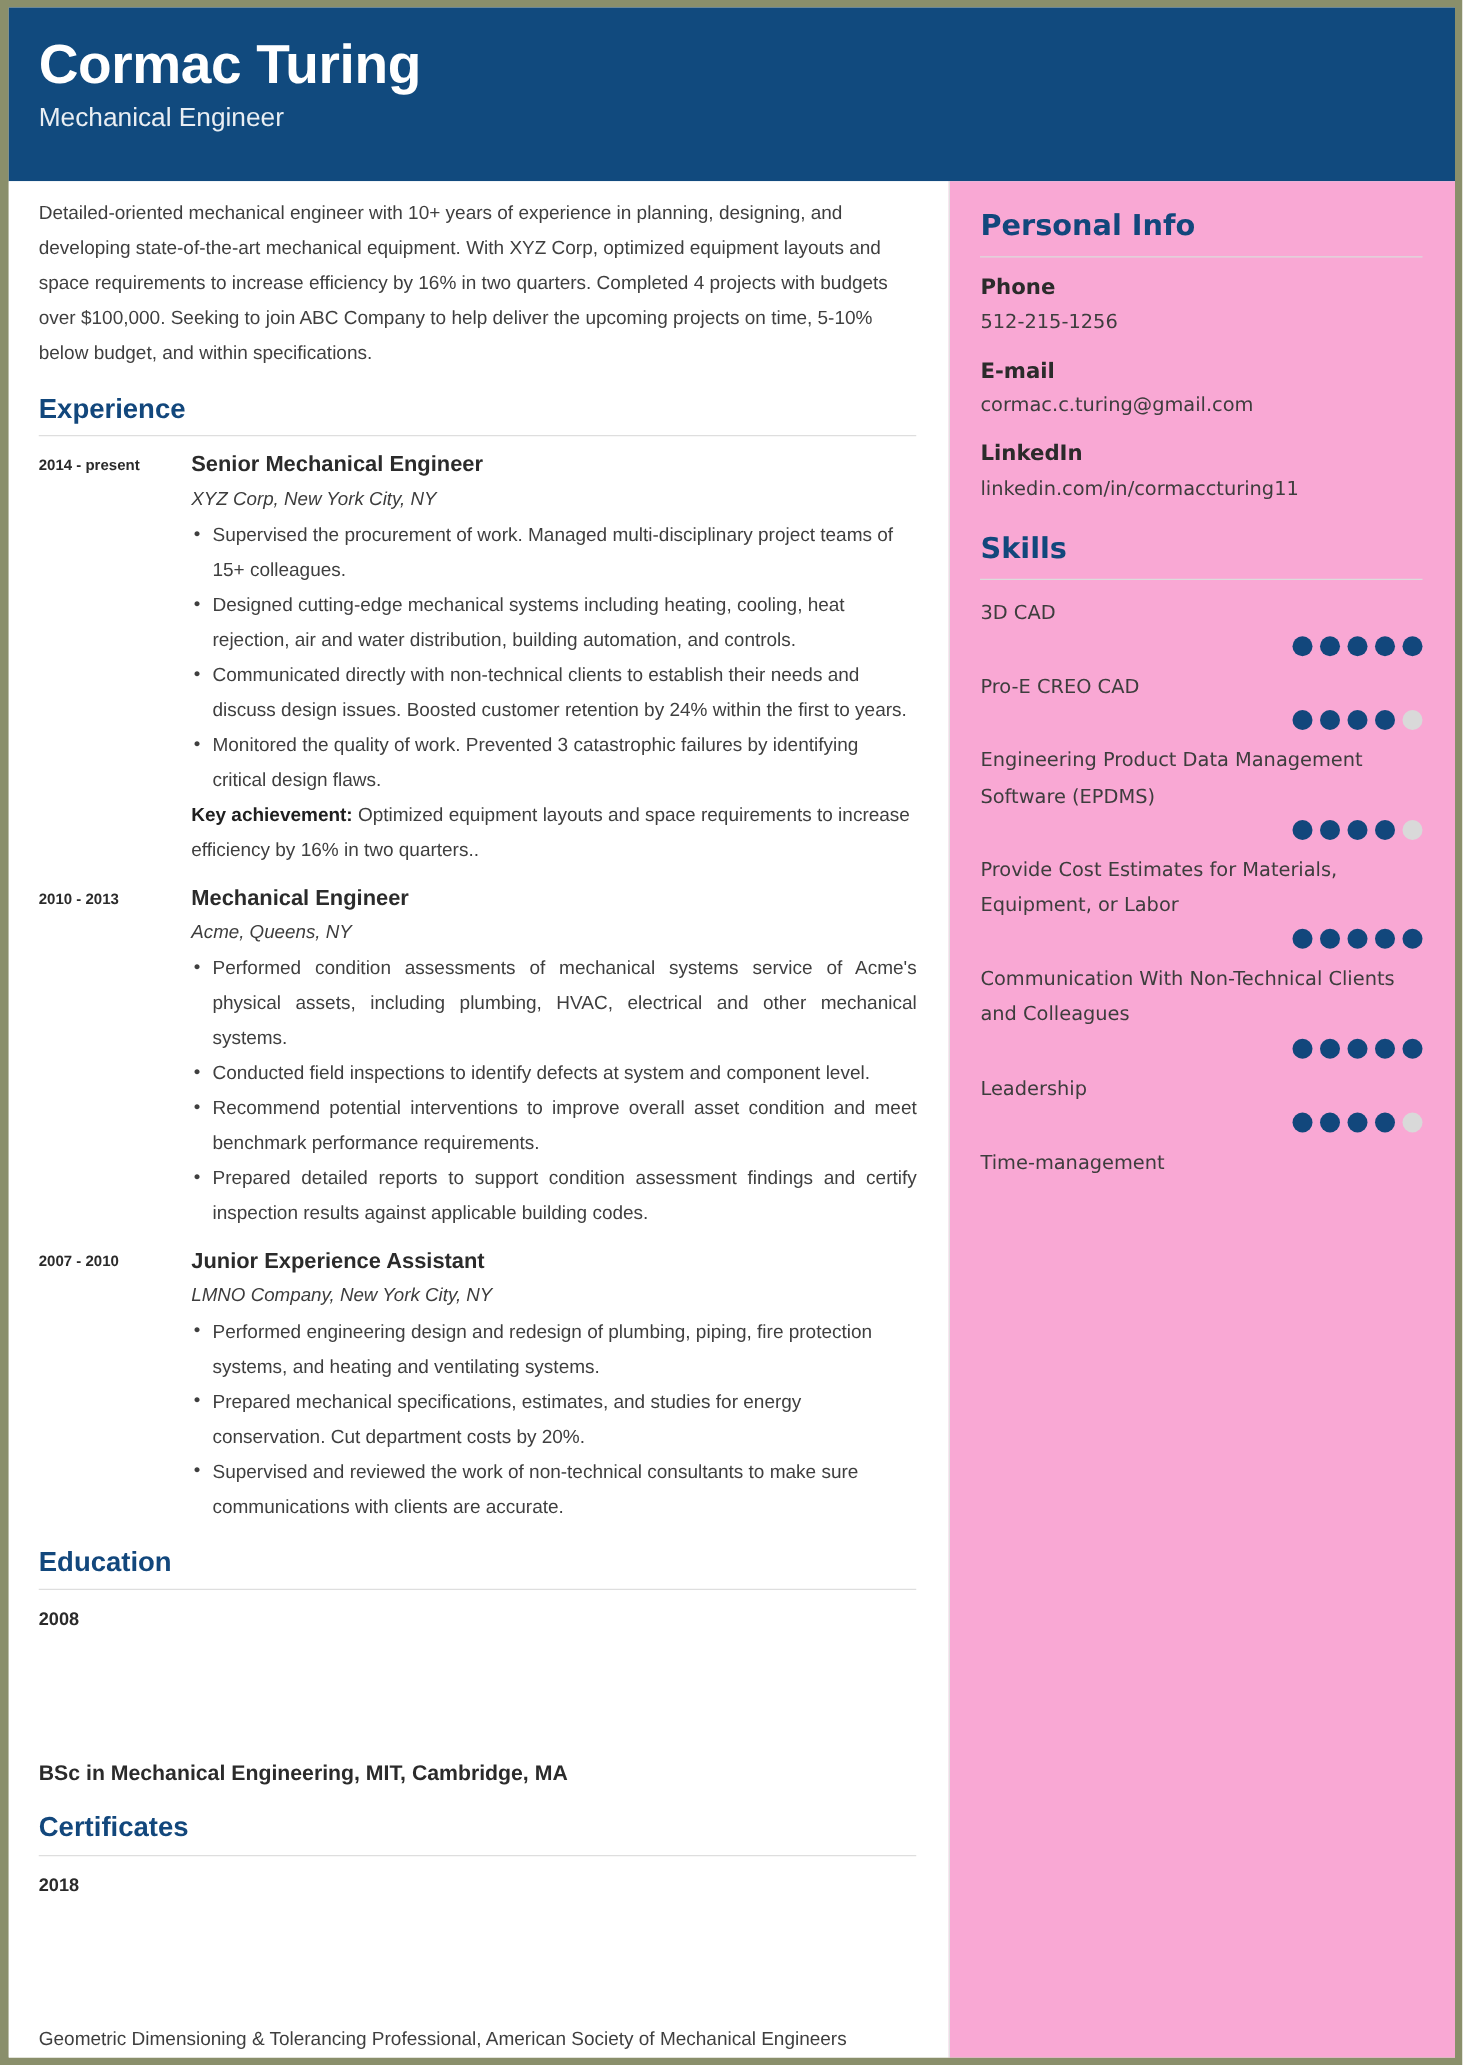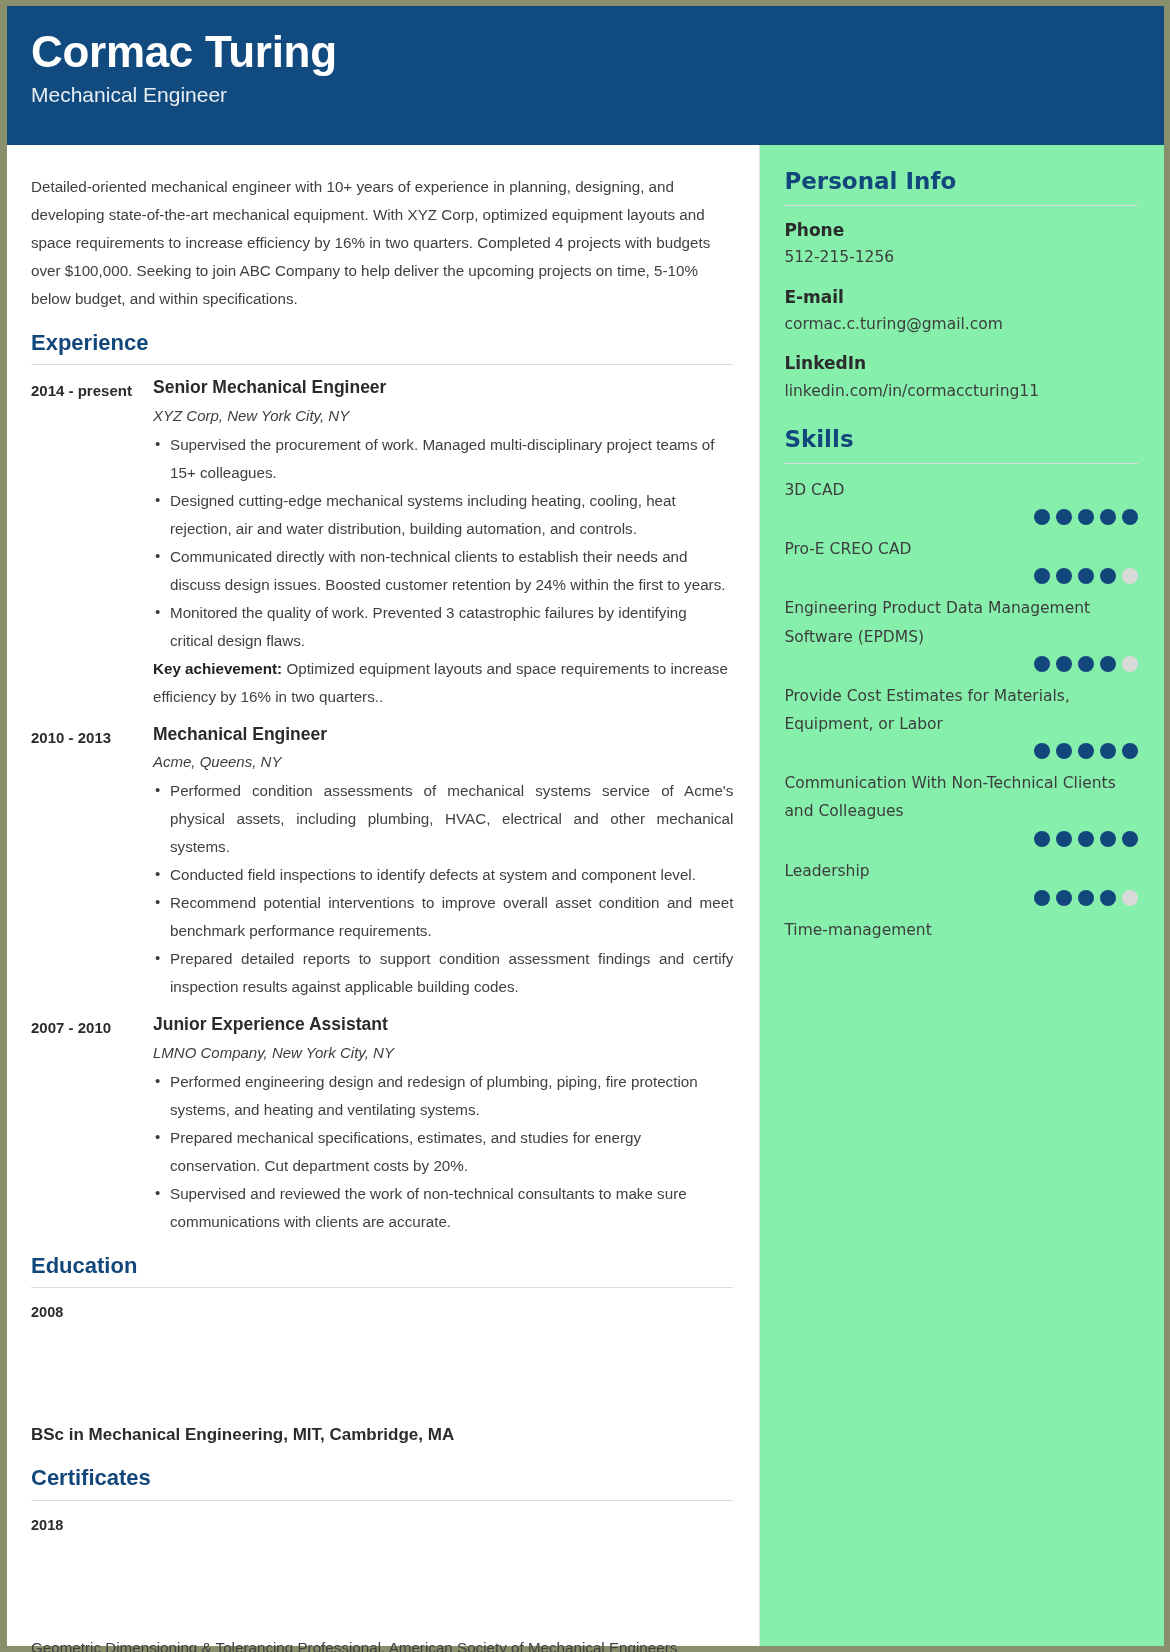--- a/index.html
+++ b/index.html
@@ -54,28 +54,28 @@
 
   
   .body-wrap {
     display: flex;
     align-items: stretch;
     height: calc(1652px - 139px - 12px);
   }
   .main-col {
     width: 771px;
     box-sizing: border-box;
-    padding: 28px 26px 0 24px;
+    padding: 12px 26px 0 24px;
     background: #ffffff;
   }
   .side-col {
     width: 414px;
     box-sizing: border-box;
     padding: 22px 26px 0 24px;
-    background: #86efac;
+    background: #f9a8d4;
     border-left: 1px solid #e2e2e2;
   }
 
   
   .summary {
     font-size: 15.2px;
     line-height: 1.84;
     color: #3f3f3f;
     margin: 0 0 6px 0;
     text-align: left;
@@ -96,21 +96,21 @@
   }
 
   
   .entry {
     display: flex;
     margin-bottom: 12px;
   }
   .entry-dates {
     width: 122px;
     flex: 0 0 122px;
-    font-size: 15px;
+    font-size: 12px;
     font-weight: bold;
     color: #2b2b2b;
     line-height: 1.65;
     padding-top: 3px;
   }
   .entry-main {
     flex: 1 1 auto;
     min-width: 0;
   }
   .entry-role {

